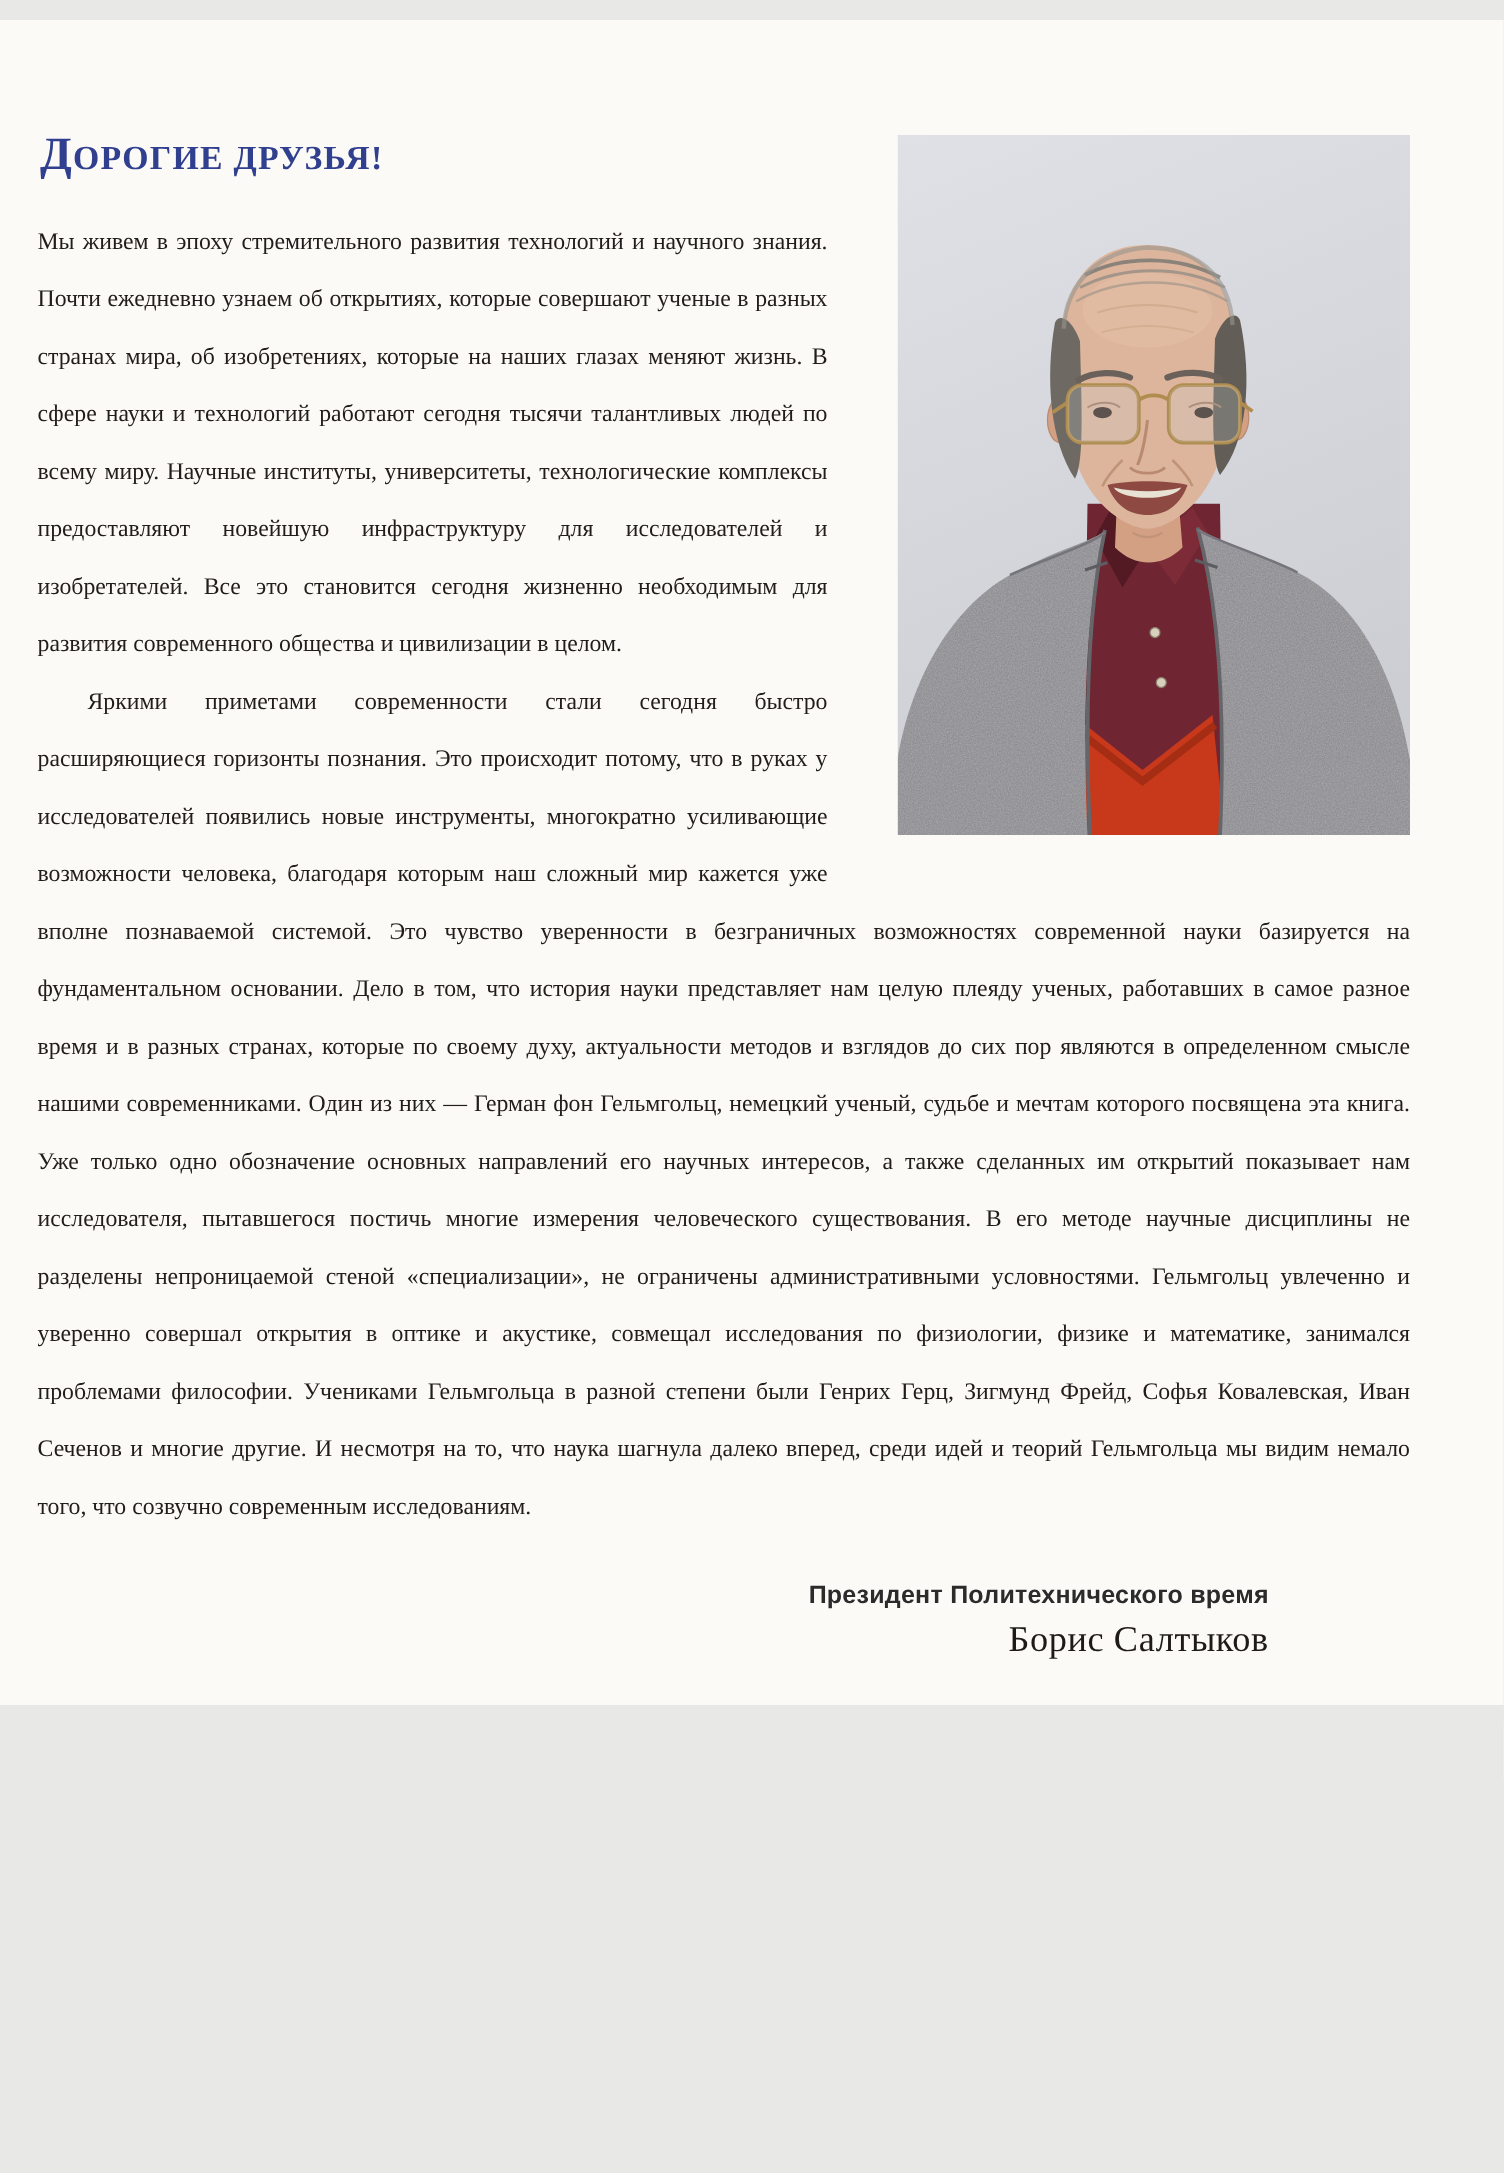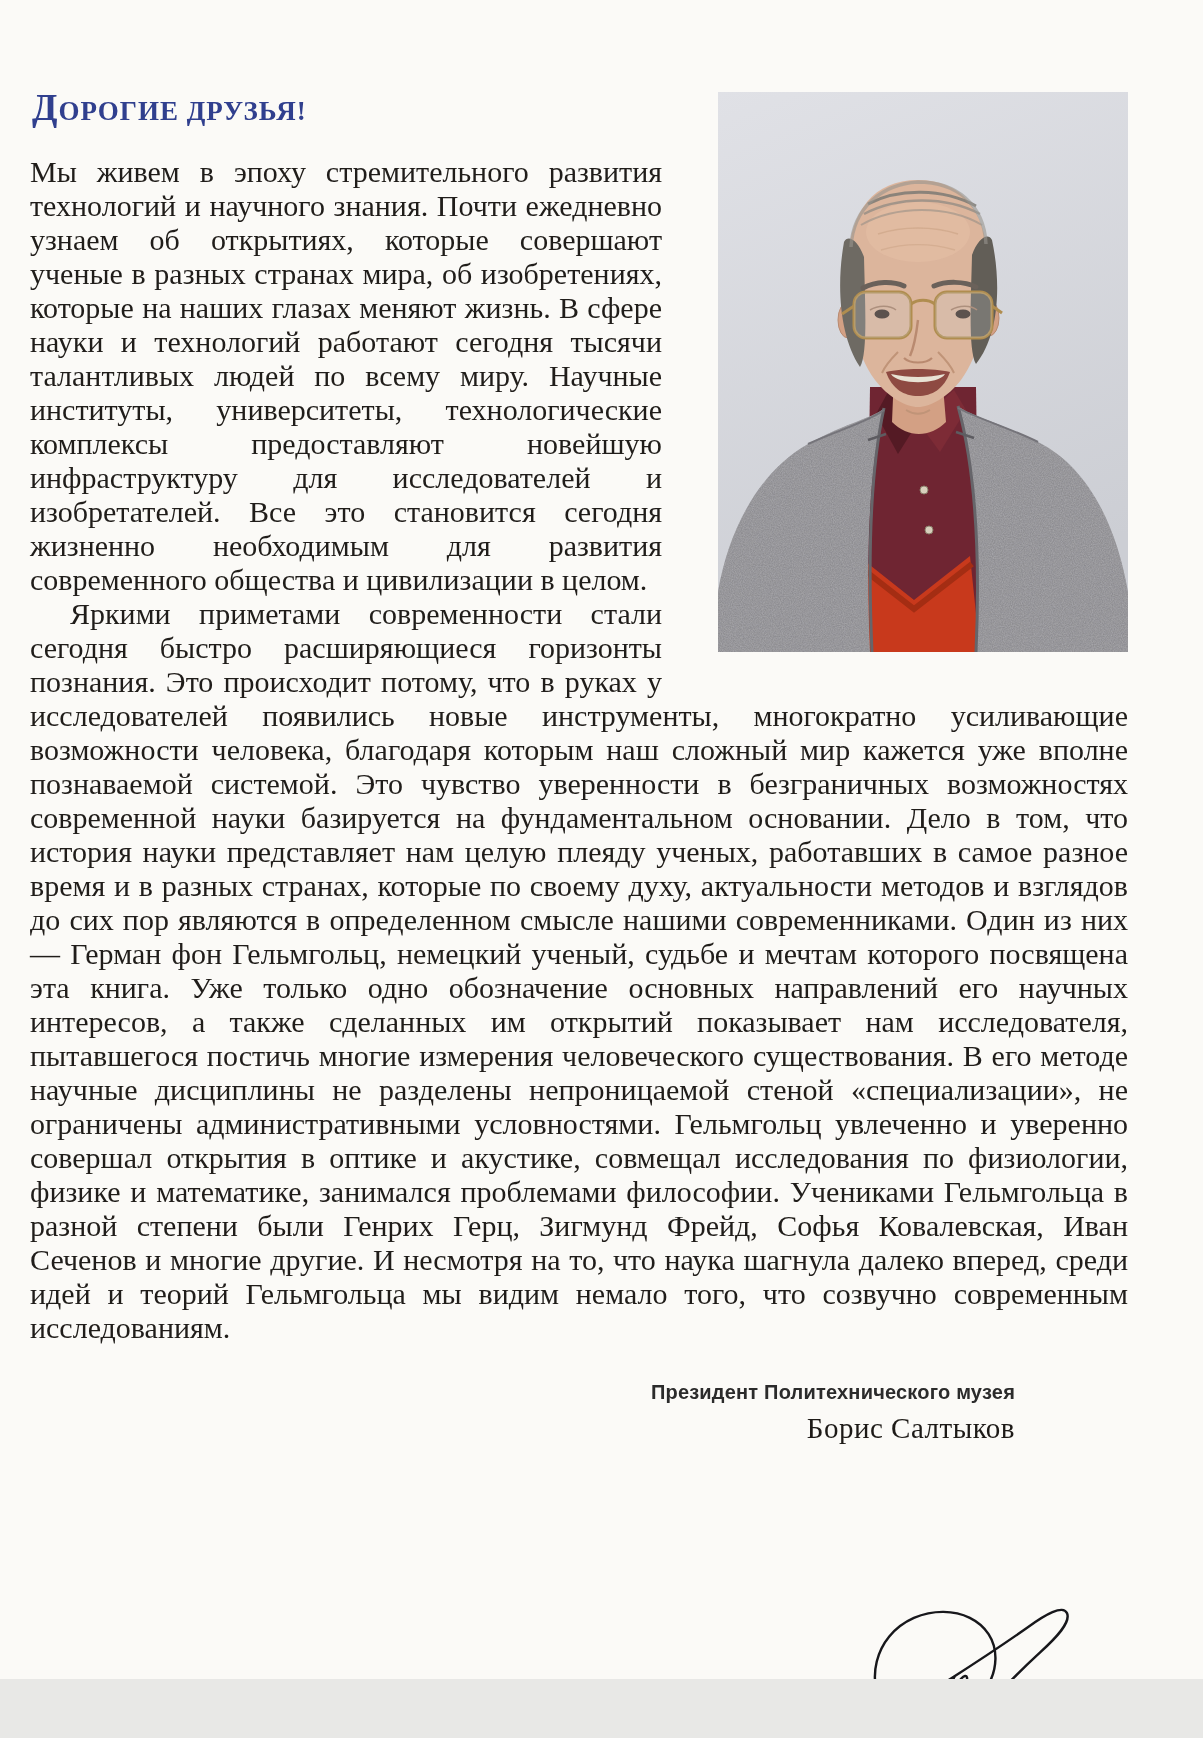--- a/index.html
+++ b/index.html
@@ -1,19 +1,19 @@
 <!DOCTYPE html>
 <html lang="ru"><head>
 <meta charset="utf-8">
 <style>
   html,body { margin:0; padding:0; background:#e8e8e6; }
   .page {
     position:relative;
-    width:1203px; height:1679px;
-    margin:0 auto;
+    width:1203px; height:1348px;
+    margin:16px auto;
     background:#fbfaf7;
     box-sizing:border-box;
     padding:86px 75px 0 30px;
     font-family:"Liberation Serif", serif;
     color:#201d1a;
     overflow:hidden;
   }
   .photo {
     float:right;
     width:410px; height:560px;
@@ -25,22 +25,22 @@
     margin:0 0 26px 2px;
     font-family:"Liberation Serif", serif;
     font-weight:700;
     font-size:27px;
     letter-spacing:1px;
     color:#303f8e;
   }
   h1.heading::first-letter { font-size:37px; }
   p.body {
     margin:0;
-    font-size:30px;
-    line-height:34px;
+    font-size:19px;
+    line-height:46px;
     text-align:justify;
     hyphens:auto; -webkit-hyphens:auto;
   }
   p.indent { text-indent:40px; }
   .attribution {
     margin-top:36px;
     text-align:right;
     padding-right:113px;
   }
   .attr-title {
@@ -170,21 +170,21 @@
       </g>
     </svg>
   </figure>
 
   <h1 class="heading">ДОРОГИЕ ДРУЗЬЯ!</h1>
 
   <p class="body" lang="ru">Мы живем в эпоху стремительного развития технологий и научного знания. Почти ежедневно узнаем об открытиях, которые совершают ученые в разных странах мира, об изобретениях, которые на наших глазах меняют жизнь. В сфере науки и технологий работают сегодня тысячи талантливых людей по всему миру. Научные институты, университеты, технологические комплексы предоставляют новейшую инфраструктуру для исследователей и изобретателей. Все это становится сегодня жизненно необходимым для развития современного общества и цивилизации в целом.</p>
   <p class="body indent" lang="ru">Яркими приметами современности стали сегодня быстро расширяющиеся горизонты познания. Это происходит потому, что в руках у исследователей появились новые инструменты, многократно усиливающие возможности человека, благодаря которым наш сложный мир кажется уже вполне познаваемой системой. Это чувство уверенности в безграничных возможностях современной науки базируется на фундаментальном основании. Дело в том, что история науки представляет нам целую плеяду ученых, работавших в самое разное время и в разных странах, которые по своему духу, актуальности методов и взглядов до сих пор являются в определенном смысле нашими современниками. Один из них — Герман фон Гельмгольц, немецкий ученый, судьбе и мечтам которого посвящена эта книга. Уже только одно обозначение основных направлений его научных интересов, а также сделанных им открытий показывает нам исследователя, пытавшегося постичь многие измерения человеческого существования. В его методе научные дисциплины не разделены непроницаемой стеной «специализации», не ограничены административными условностями. Гельмгольц увлеченно и уверенно совершал открытия в оптике и акустике, совмещал исследования по физиологии, физике и математике, занимался проблемами философии. Учениками Гельмгольца в разной степени были Генрих Герц, Зигмунд Фрейд, Софья Ковалевская, Иван Сеченов и многие другие. И несмотря на то, что наука шагнула далеко вперед, среди идей и теорий Гельмгольца мы видим немало того, что созвучно современным исследованиям.</p>
 
   <div class="attribution">
-    <div class="attr-title">Президент Политехнического музея</div>
+    <div class="attr-title">Президент Политехнического время</div>
     <div class="attr-name">Борис Салтыков</div>
   </div>
 
   <div class="signature-wrap">
     <svg width="252" height="160" viewBox="0 0 330 210" xmlns="http://www.w3.org/2000/svg" role="img">
       <g fill="none" stroke="#17171b" stroke-width="3.2" stroke-linecap="round">
         <path d="M 58,152 C 30,118 40,54 94,30 C 146,8 202,34 201,84 C 200,126 164,152 122,156 C 92,159 68,150 60,138"></path>
         <path d="M 92,142 C 124,130 148,120 156,110 C 164,100 168,112 157,119 C 148,125 141,119 147,108"></path>
         <path d="M 10,192 C 64,160 176,90 244,42 C 266,26 290,12 295,24 C 300,36 281,56 260,75 C 222,110 180,152 150,203 C 146,210 143,212 141,209"></path>
       </g>

